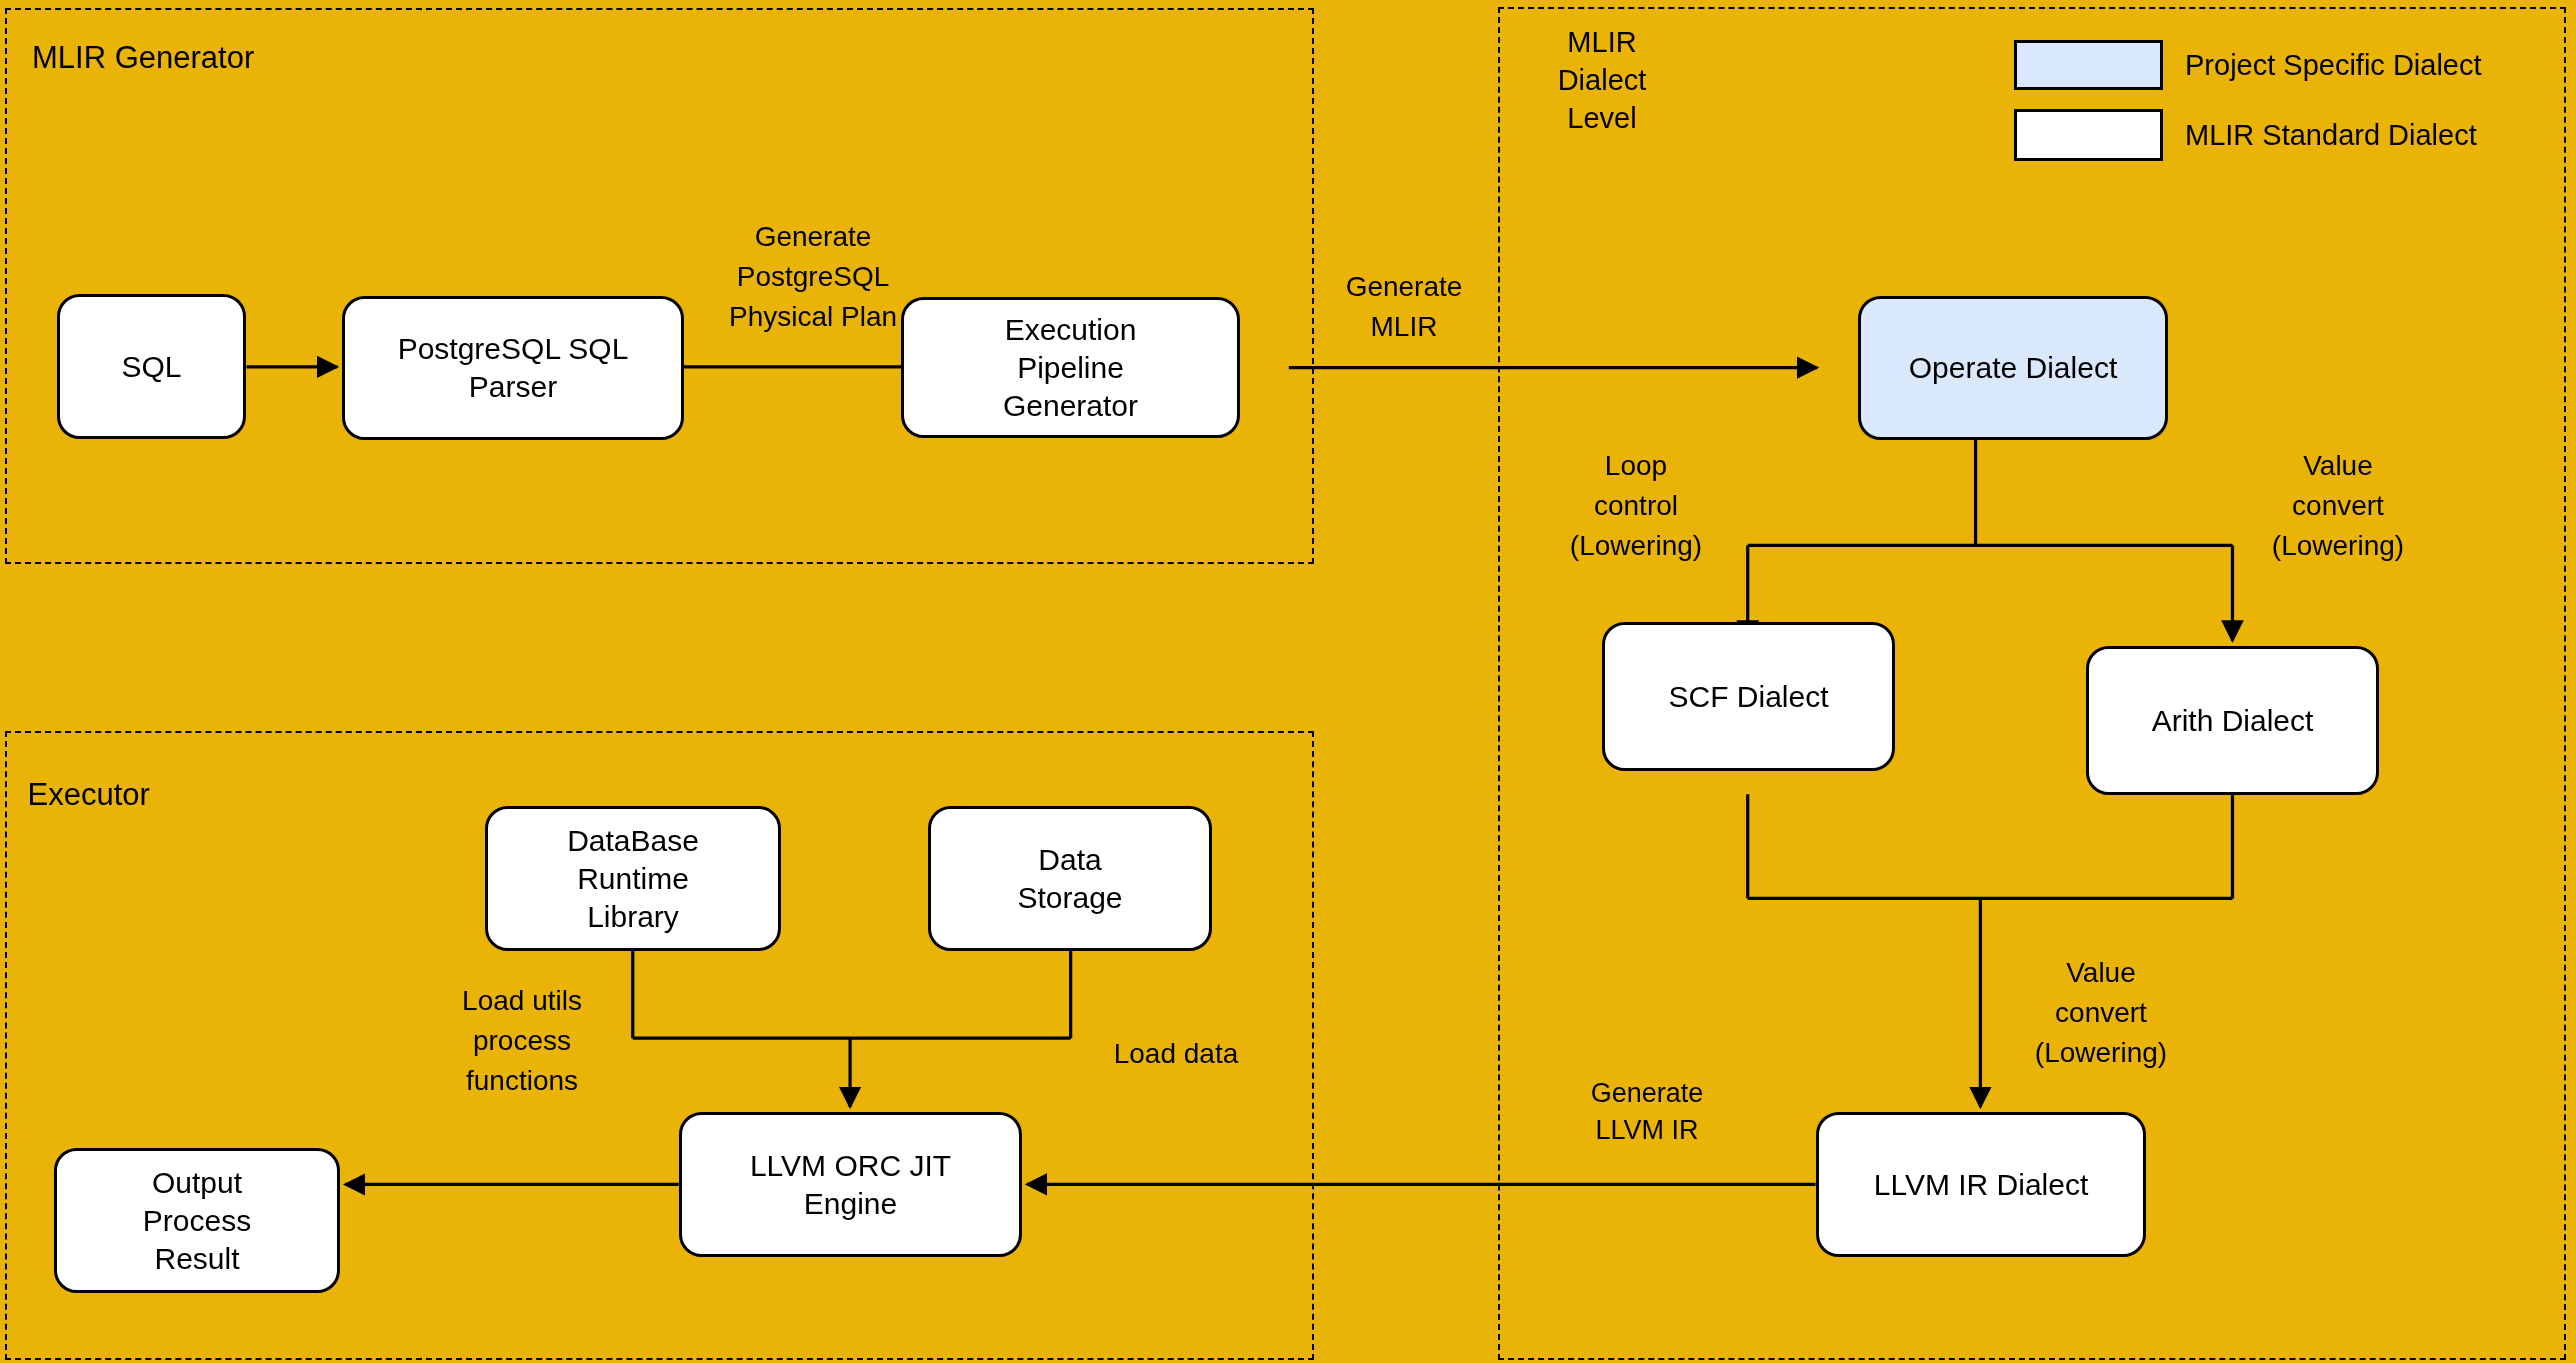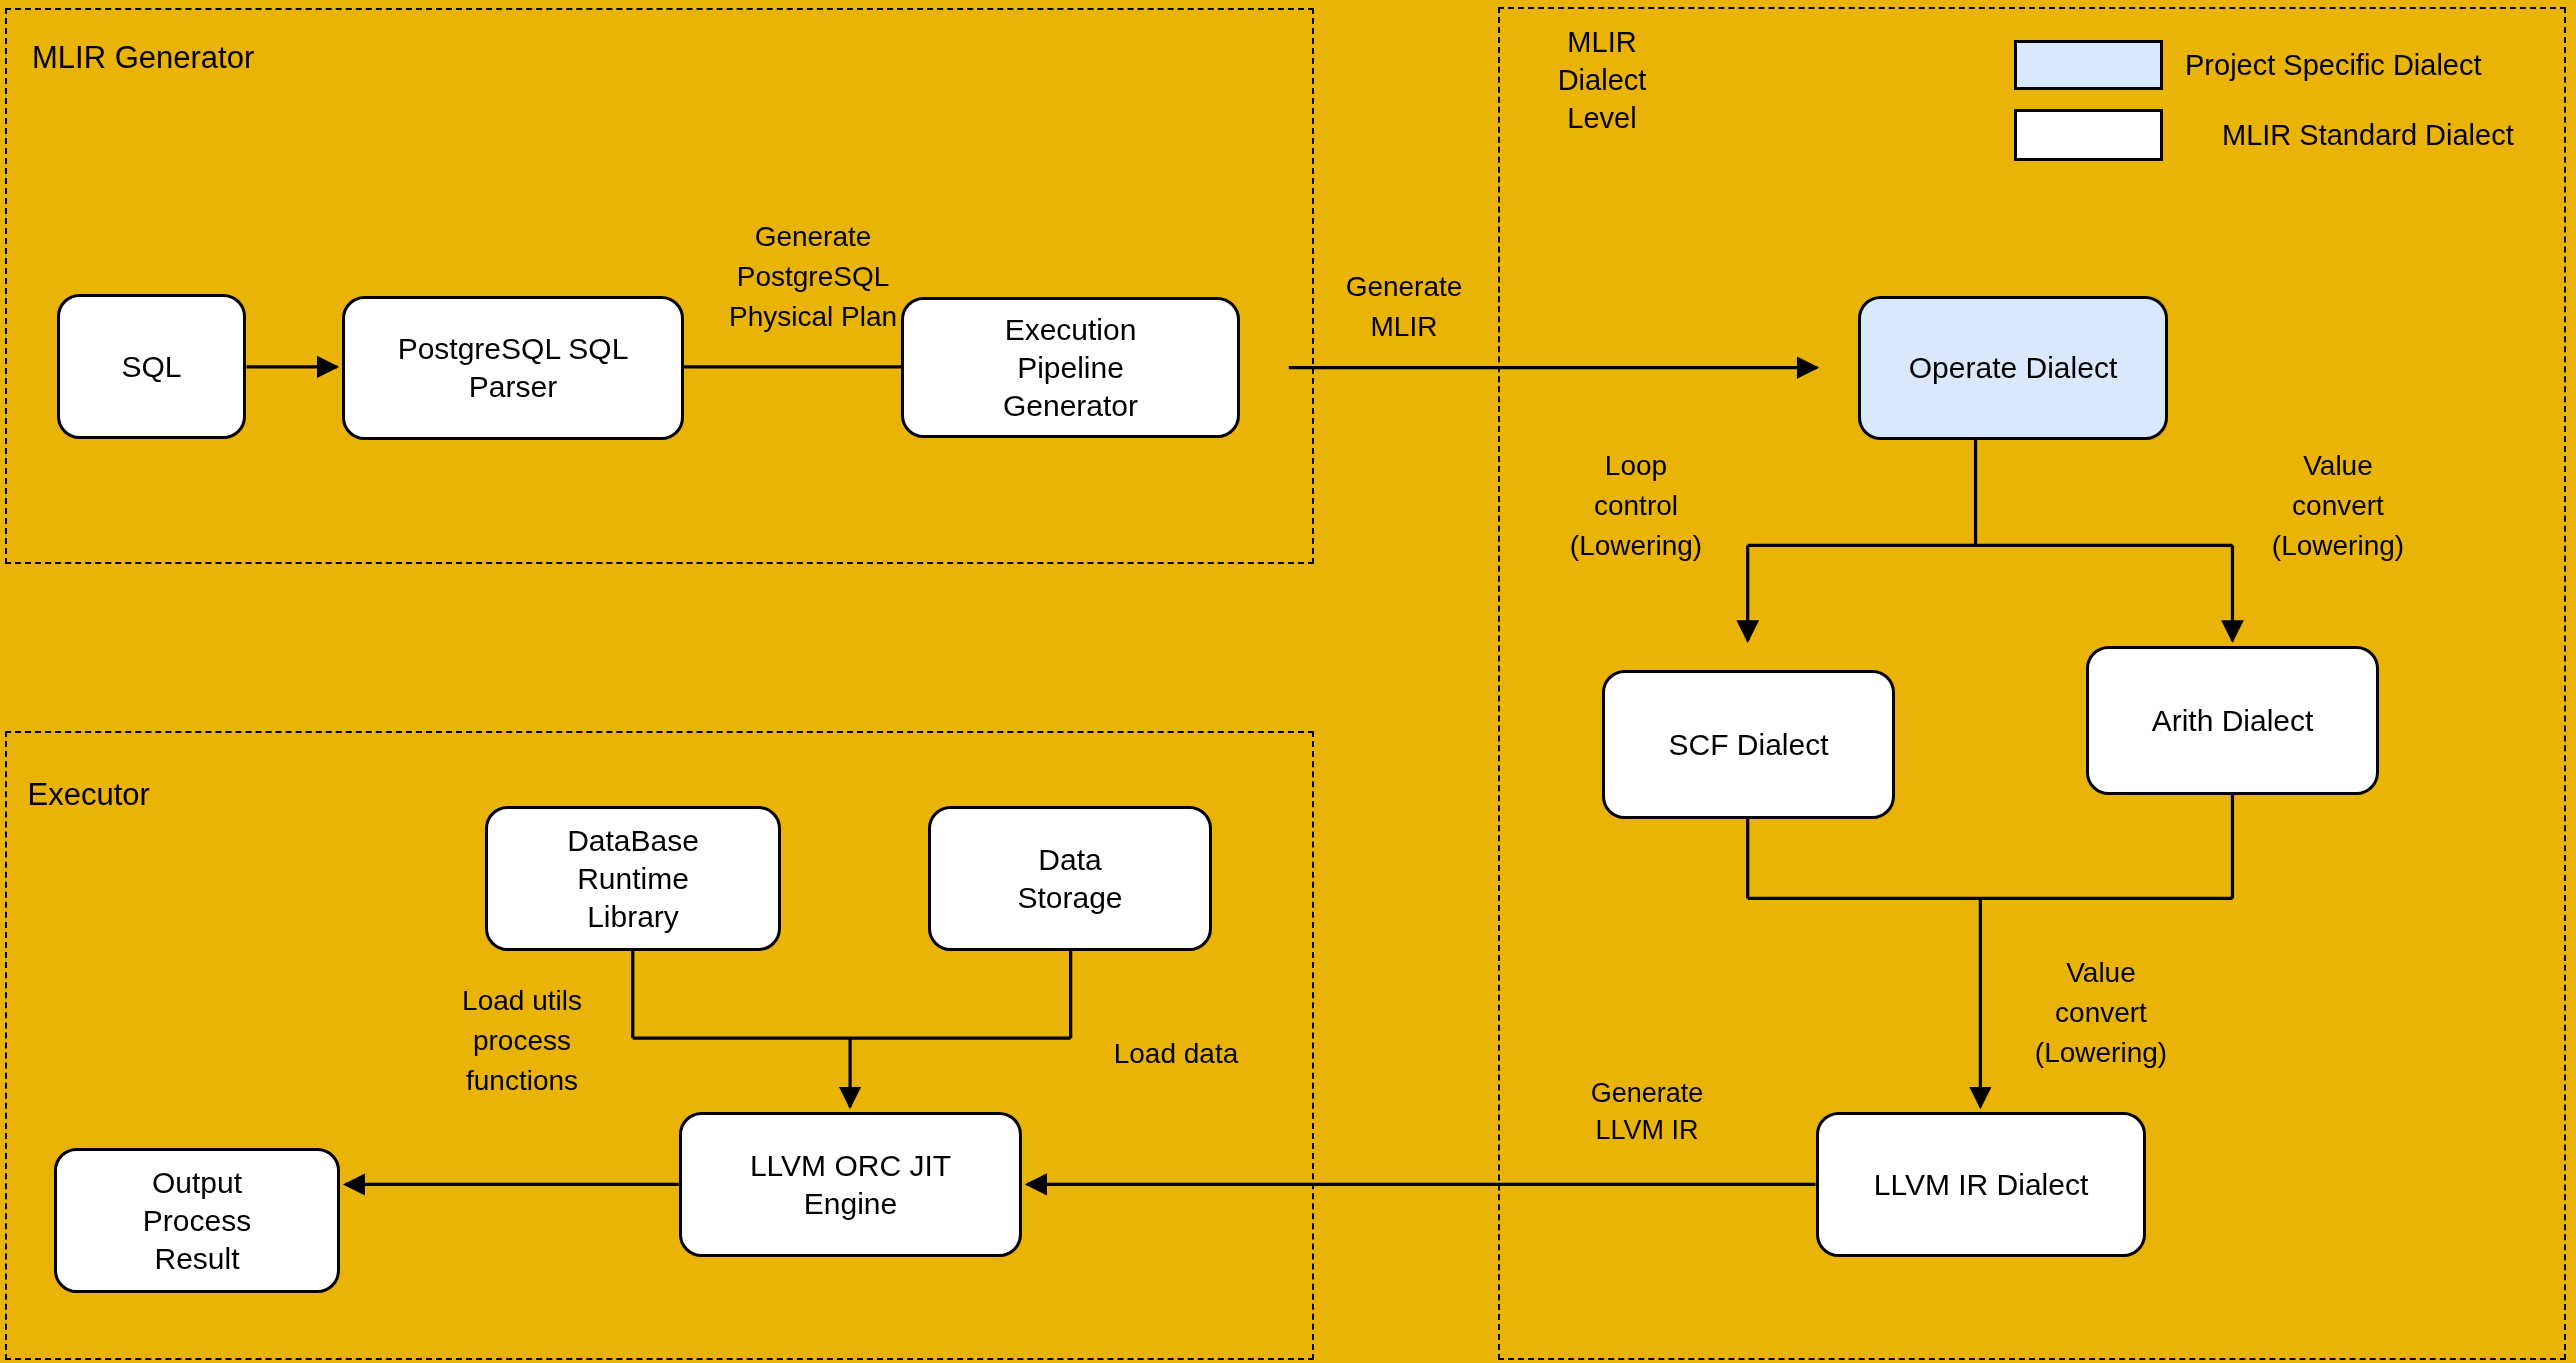--- a/index.html
+++ b/index.html
@@ -111,21 +111,21 @@
   <div class="group-title" style="left:27.5px; top:776px;">Executor</div>
   <div class="dialect-title" style="left:1602px; top:22.6px;">
     <div>MLIR</div>
     <div>Dialect</div>
     <div>Level</div>
   </div>
 
   <div class="legend-swatch blue" style="left:2014px; top:40px; width:149px; height:50px;"></div>
   <div class="legend-label" style="left:2185px; top:40px; height:50px;">Project Specific Dialect</div>
   <div class="legend-swatch white" style="left:2014px; top:109px; width:149px; height:52px;"></div>
-  <div class="legend-label" style="left:2185px; top:109px; height:52px;margin-left:37px;">MLIR Standard Dialect</div>
+  <div class="legend-label" style="left:2185px; top:109px; height:52px;">MLIR Standard Dialect</div>
 
   <svg class="edges" width="2576" height="1363" viewBox="0 0 3188 1687">
     <defs>
       <marker id="arrow" viewBox="0 0 10 10" refX="9" refY="5" markerWidth="7" markerHeight="7" orient="auto-start-reverse">
         <path d="M0 0 L10 5 L0 10 Z" fill="#000000"></path>
       </marker>
     </defs>
     <g stroke="#000000" stroke-width="4" fill="none">
       <path d="M305 454 H417" marker-end="url(#arrow)"></path>
       <path d="M846 454 H1171" marker-end="url(#arrow)"></path>
@@ -164,21 +164,21 @@
   <div class="node" style="left:901px; top:297px; width:339px; height:141px;">
     <div>Execution</div>
     <div>Pipeline</div>
     <div>Generator</div>
   </div>
 
   <div class="node blue" style="left:1820px; top:296px; width:310px; height:144px;margin-left:38px;">
     <div>Operate Dialect</div>
   </div>
 
-  <div class="node" style="left:1602px; top:670px; width:293px; height:149px;">
+  <div class="node" style="left:1602px; top:622px; width:293px; height:149px;">
     <div>SCF Dialect</div>
   </div>
 
   <div class="node" style="left:2086px; top:646px; width:293px; height:149px;">
     <div>Arith Dialect</div>
   </div>
 
   <div class="node" style="left:1816px; top:1112px; width:330px; height:145px;">
     <div>LLVM IR Dialect</div>
   </div>

